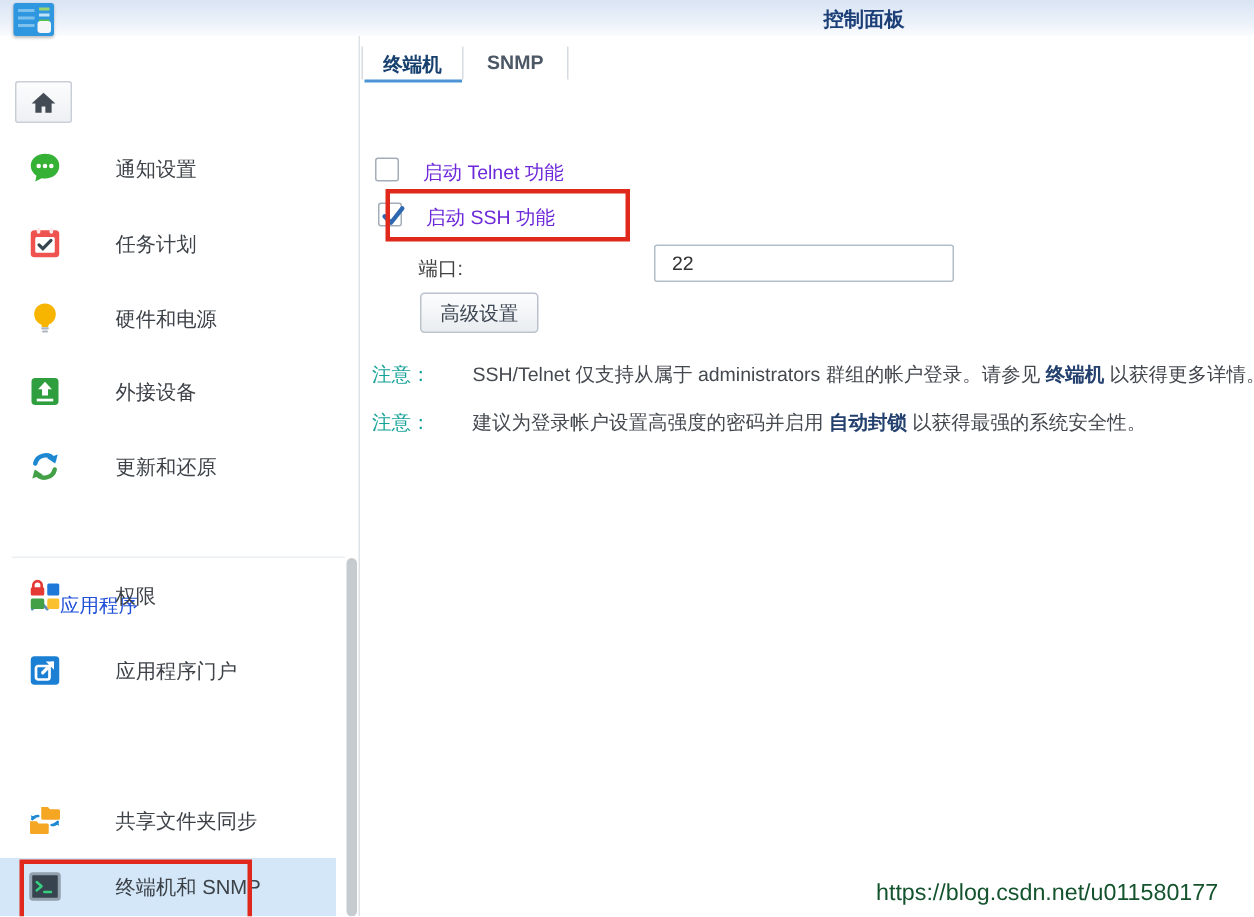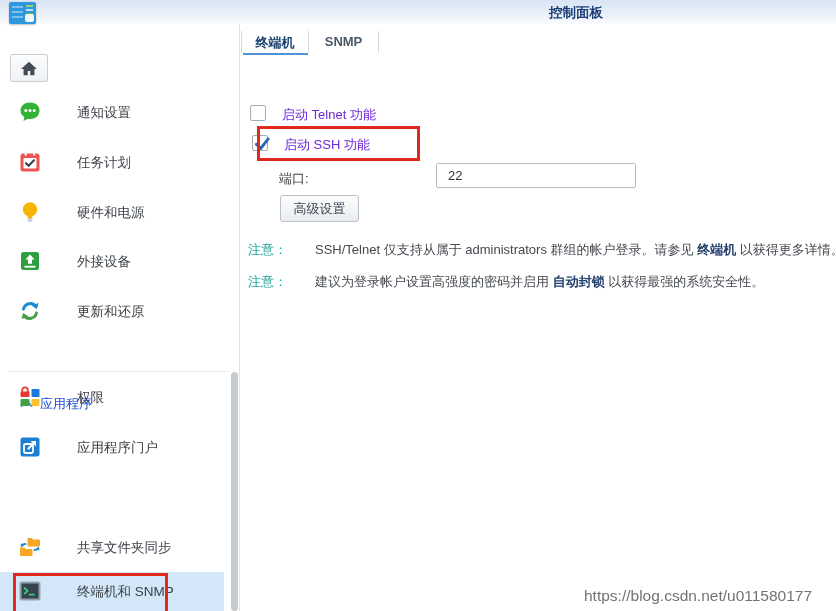--- a/index.html
+++ b/index.html
@@ -72,21 +72,21 @@
                 color:#333; padding-left:11px; outline:none; }
   .adv-btn { position:absolute; left:54px; top:171px; width:79px; height:27px;
              border:1px solid #b9c1ca; border-radius:3px;
              background:linear-gradient(to bottom,#fdfdfe,#e9edf0);
              font-size:13px; font-family:inherit; color:#3c4653; cursor:pointer; }
 
   .note { position:absolute; left:22px; width:570px; font-size:13px; color:#44494f; white-space:nowrap; }
   .note .pfx { color:#18a398; margin-right:28px; }
   .note .lnk { color:#24406e; font-weight:bold; cursor:pointer; }
 
-  .watermark { position:absolute; left:584px; top:587px; font-size:15.5px; color:#737373; z-index:7; }
+  .watermark { position:absolute; left:584px; top:587px; font-size:15.5px; color:#14532d; z-index:7; }
 </style>
 </head>
 <body>
 
 <div id="screen">
 
   <div class="sidebar">
 
     <div class="srow" style="top:13px">
       <span class="ic">

